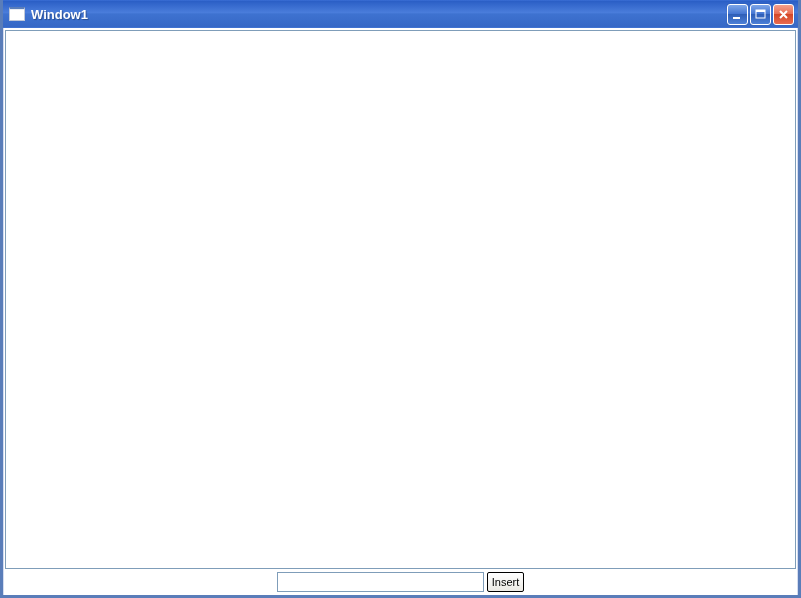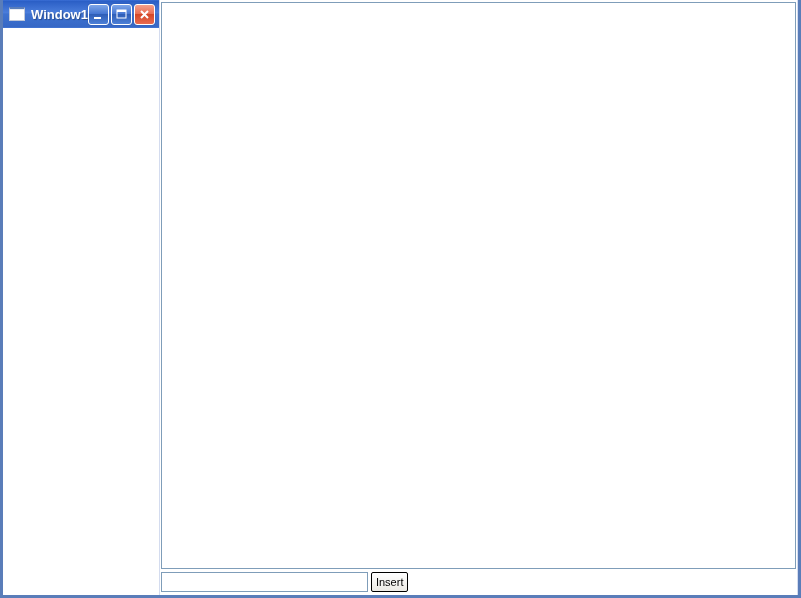--- a/index.html
+++ b/index.html
@@ -11,21 +11,21 @@
     height: 598px;
     overflow: hidden;
   }
   .window {
     width: 801px;
     height: 598px;
     border: 3px solid #5a7db9;
     border-top: none;
     background: #ffffff;
     display: flex;
-    flex-direction: row;
+    flex-direction: column;
     position: relative;
   }
   .titlebar {
     height: 28px;
     background: linear-gradient(to bottom, #3b6fd6 0%, #2b5fc6 5%, #4a7ddb 45%, #3e72d0 50%, #3668c6 95%, #4678d6 100%);
     display: flex;
     align-items: center;
     padding: 0 4px 0 6px;
     color: #ffffff;
     font-weight: bold;
@@ -84,20 +84,21 @@
   .bottom-bar {
     position: absolute;
     left: 1px;
     right: 1px;
     bottom: 1px;
     height: 22px;
     display: flex;
     align-items: stretch;
     gap: 3px;
     background: #ffffff;
+    justify-content: center;
   }
   .text-input {
     width: 207px;
     height: 20px;
     border: 1px solid #7f9db9;
     background: #ffffff;
     font-family: inherit;
     font-size: 11px;
     padding: 0 2px;
     outline: none;

